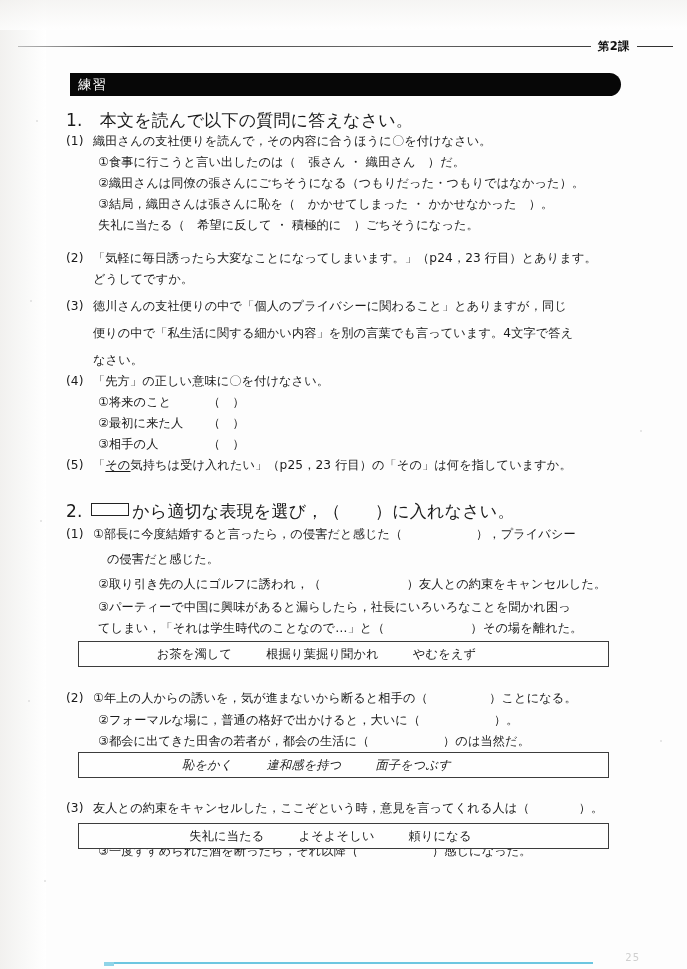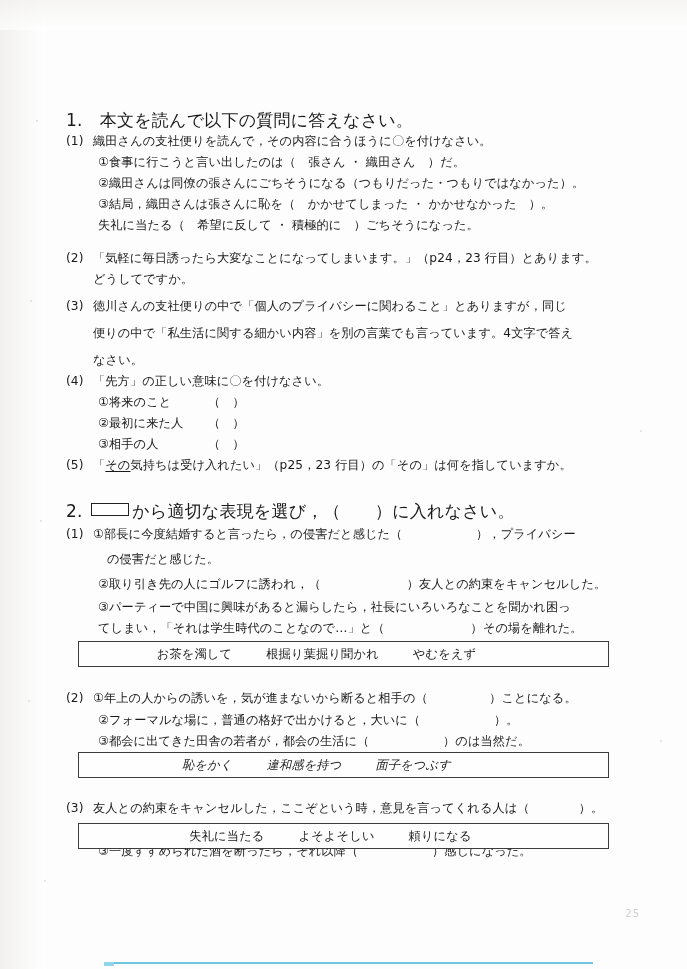--- a/index.html
+++ b/index.html
@@ -148,21 +148,21 @@
     line-height: 16px;
     white-space: nowrap;
     letter-spacing: .2px;
     text-align: center;
   }
 
   
   .page-number {
     position: absolute;
     right: 47px;
-    top: 908px;
+    top: 952px;
     font-size: 10px;
     color: #cfcfcf;
     letter-spacing: 1px;
   }
   .footer-rule {
     position: absolute;
     left: 104px;
     top: 962px;
     width: 489px;
     height: 2px;
@@ -187,21 +187,28 @@
   }
 </style>
 </head>
 <body>
 
 <div class="page">
 
   <div class="scan-wash"></div>
   <div class="scan-wash-top"></div>
 
-
+  <div class="header">
+    <div class="header-rule"></div>
+    <div class="header-title">第2課</div>
+  </div>
+
+  <div class="banner">
+    <div class="banner-label">練習</div>
+  </div>
 
   <div class="content">
 
     <div class="sec-head" style="left:66px; top:112px;">
       <span>1.</span>
       <span style="display:inline-block;width:6px"></span>
       <span>本文を読んで以下の質問に答えなさい。</span>
     </div>
 
     <div class="qline" style="left:66px; top:133px;">

